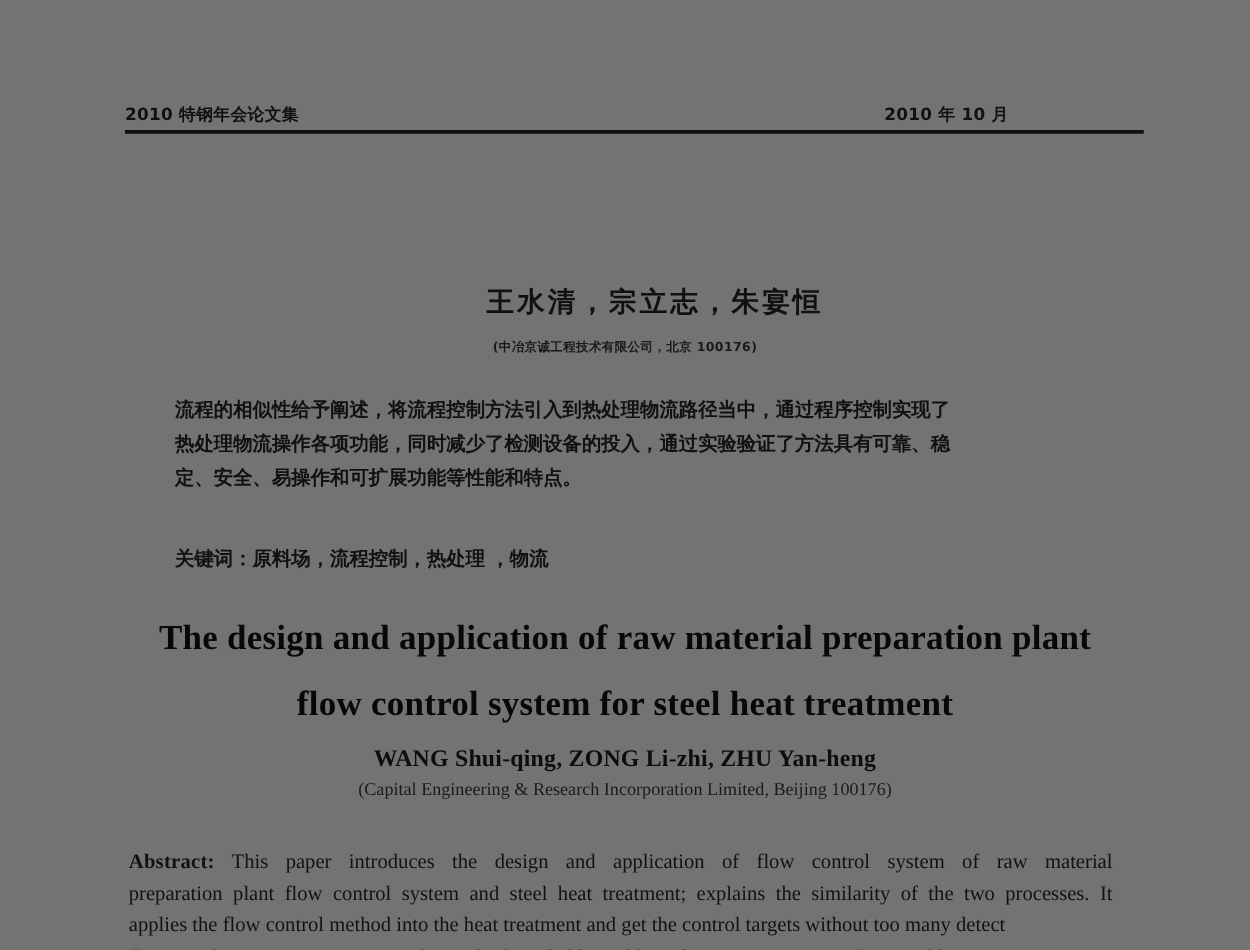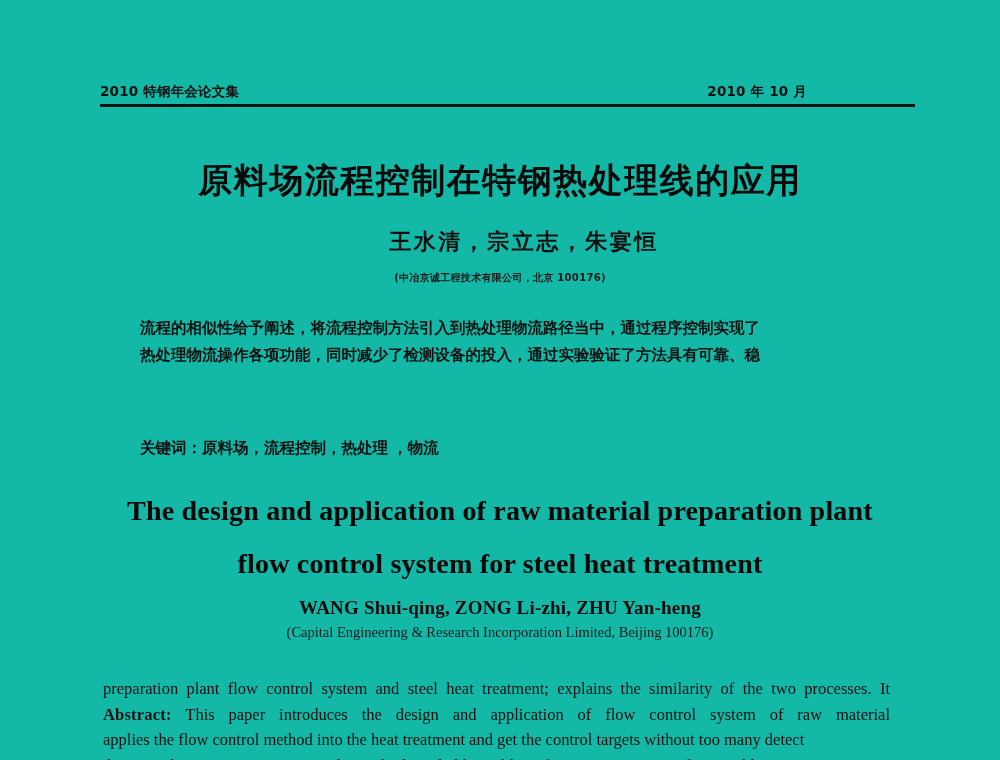--- a/index.html
+++ b/index.html
@@ -5,21 +5,21 @@
   html, body {
     margin: 0;
     padding: 0;
     background: #ffffff;
   }
   #page {
     position: relative;
     width: 1000px;
     height: 760px;
     overflow: hidden;
-    background: #14b8a6;
+    background: #737373;
     font-family: "Liberation Serif", "DejaVu Serif", serif;
     color: #0d0d0d;
   }
 
   
   .runhead {
     position: absolute;
     left: 100px;
     top: 83px;
     width: 815px;
@@ -179,37 +179,37 @@
 <body>
 
 <div id="page">
 
   <div class="runhead">
     <span class="left">2010 特钢年会论文集</span>
     <span class="right">2010 年 10 月</span>
   </div>
   <div class="runrule"></div>
 
-  <div class="cn-title">原料场流程控制在特钢热处理线的应用</div>
   <div class="cn-authors">王水清，宗立志，朱宴恒</div>
   <div class="cn-affil">(中冶京诚工程技术有限公司，北京 100176)</div>
 
   <div class="cn-abstract">
     <div class="ln">流程的相似性给予阐述，将流程控制方法引入到热处理物流路径当中，通过程序控制实现了</div>
     <div class="ln">热处理物流操作各项功能，同时减少了检测设备的投入，通过实验验证了方法具有可靠、稳</div>
+    <div class="ln">定、安全、易操作和可扩展功能等性能和特点。</div>
   </div>
 
   <div class="cn-keywords">关键词：原料场，流程控制，热处理 ，物流</div>
 
   <div class="en-title l2">flow control system for steel heat treatment</div>
   <div class="en-title l1">The design and application of raw material preparation plant</div>
 
   <div class="en-authors">WANG Shui-qing, ZONG Li-zhi, ZHU Yan-heng</div>
   <div class="en-affil">(Capital Engineering &amp; Research Incorporation Limited, Beijing 100176)</div>
 
   <div class="en-abstract">
+    <span class="ln"><b class="lead">Abstract:</b> <span>This paper introduces the design and application of flow control system of raw material</span></span>
     <span class="ln">preparation plant flow control system and steel heat treatment; explains the similarity of the two processes. It</span>
-    <span class="ln"><b class="lead">Abstract:</b> <span>This paper introduces the design and application of flow control system of raw material</span></span>
     <span class="ln last">applies the flow control method into the heat treatment and get the control targets without too many detect</span>
     <span class="ln last clipped">devices. The experiment approves the method is reliable, stable, safe, easy to operate and extensible.</span>
   </div>
 
 </div>
 
 </body></html>

